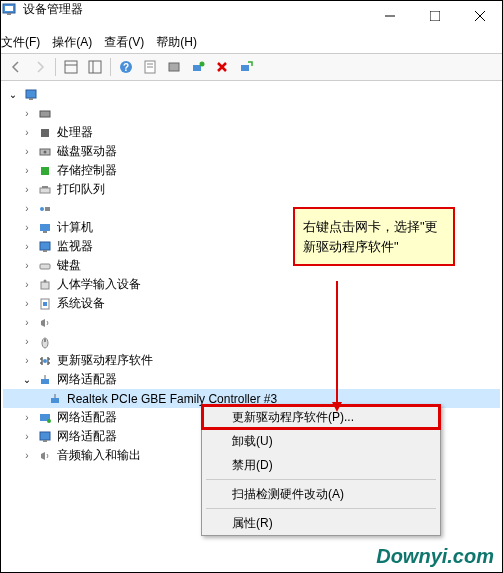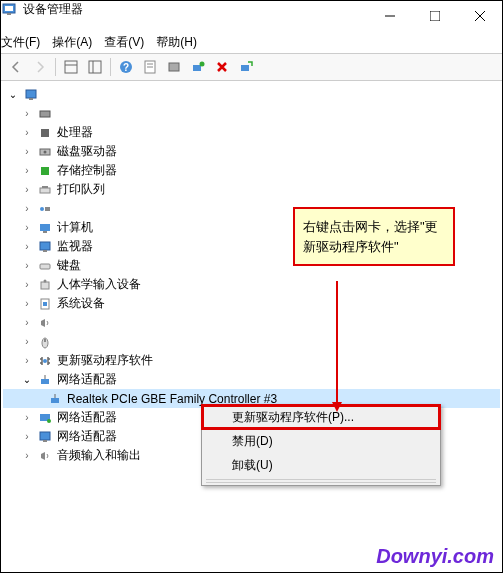--- a/index.html
+++ b/index.html
@@ -22,21 +22,21 @@
 .chev { width: 12px; display: inline-flex; align-items: center; justify-content: center; font-size: 10px; color: #666; }
 .chev.open { color: #000; }
 .nicon { width: 16px; height: 16px; margin: 0 4px; display: inline-flex; align-items: center; justify-content: center; }
 .ctxmenu { position: absolute; left: 200px; top: 403px; width: 240px; background: #f0f0f0; border: 1px solid #999; box-shadow: 2px 2px 4px rgba(0,0,0,0.3); font-size: 12px; }
 .ctxitem { height: 24px; display: flex; align-items: center; padding-left: 30px; }
 .ctxitem.hl { outline: 3px solid #d00; outline-offset: -2px; }
 .ctxsep { height: 1px; background: #ccc; margin: 2px 4px; }
 .callout { position: absolute; left: 292px; top: 206px; width: 162px; background: #ffffcc; border: 2px solid #d00; padding: 8px; font-size: 13px; line-height: 1.5; }
 .arrow { position: absolute; left: 335px; top: 280px; width: 2px; height: 128px; background: #d00; }
 .arrow::after { content: ''; position: absolute; bottom: -8px; left: -4px; border: 5px solid transparent; border-top: 10px solid #d00; }
-.watermark { position: absolute; right: 8px; bottom: 4px; font-size: 20px; font-weight: bold; font-style: italic; color: #6d28d9; }
+.watermark { position: absolute; right: 8px; bottom: 4px; font-size: 20px; font-weight: bold; font-style: italic; color: #0f766e; }
 </style>
 </head>
 <body>
 
 <div class="titlebar">
   <span class="titlebar-icon">
     <svg viewBox="0 0 16 16">
         <rect x="2" y="3" width="12" height="9" fill="#4a90d9" stroke="#2a5a9a"></rect>
         <rect x="4" y="5" width="8" height="5" fill="#fff"></rect>
         <rect x="6" y="12" width="4" height="2" fill="#888"></rect>
@@ -327,24 +327,30 @@
         <span>音频输入和输出</span>
       </div>
     </div>
 </div>
 
 <div class="ctxmenu">
   <div class="ctxitem hl">
       <span>更新驱动程序软件(P)...</span>
     </div>
   <div class="ctxitem">
+      <span>卸载(U)</span>
+    </div>
+  <div class="ctxitem">
       <span>禁用(D)</span>
     </div>
+  <div class="ctxsep"></div>
   <div class="ctxitem">
-      <span>卸载(U)</span>
+      <span>扫描检测硬件改动(A)</span>
     </div>
   <div class="ctxsep"></div>
-  <div class="ctxsep"></div>
+  <div class="ctxitem">
+      <span>属性(R)</span>
+    </div>
 </div>
 
 <div class="callout">右键点击网卡，选择"更新驱动程序软件"</div>
 <div class="arrow"></div>
 <div class="watermark">Downyi.com</div>
 
 </body></html>

